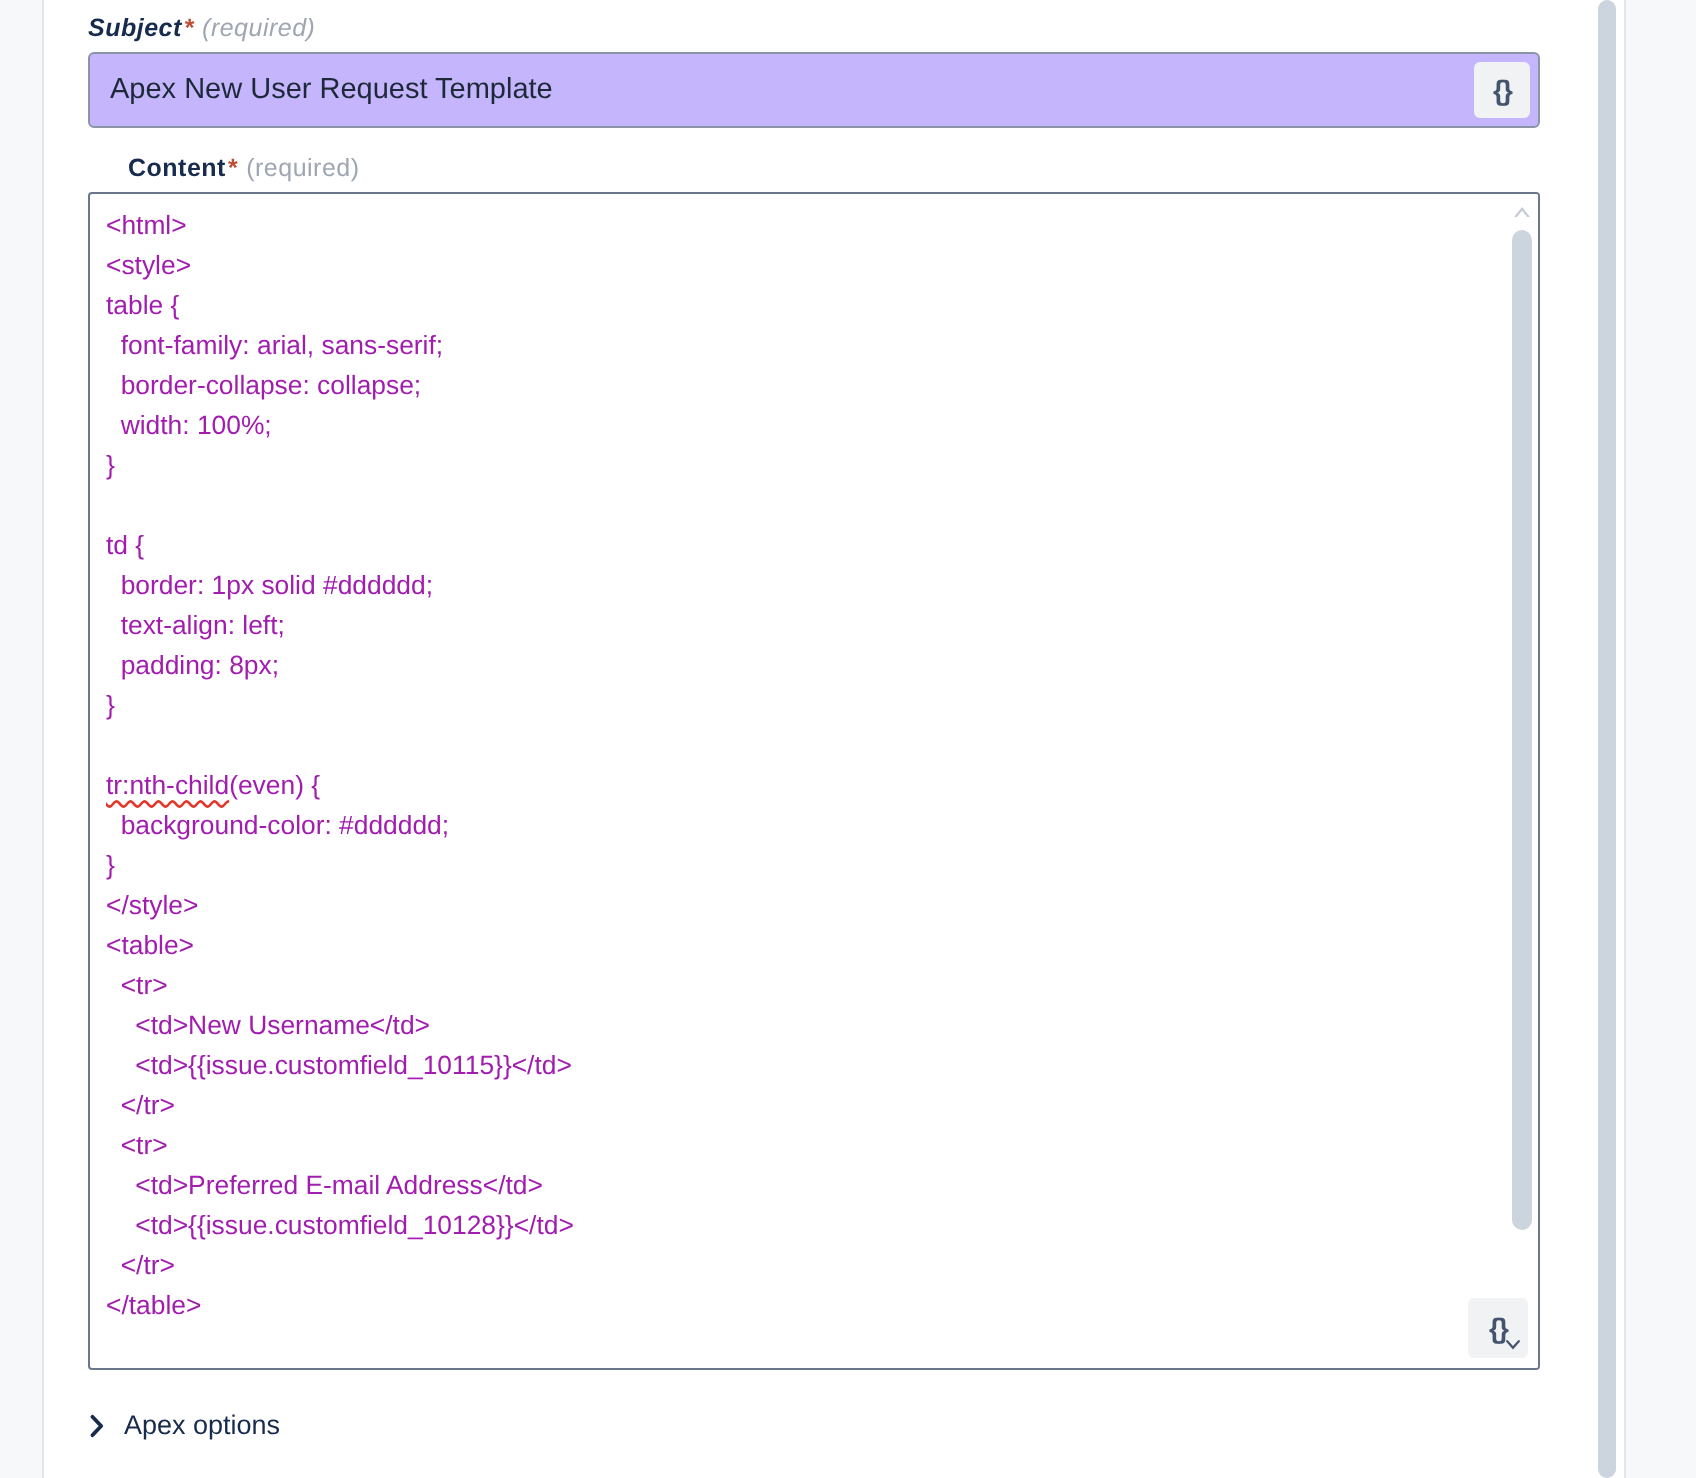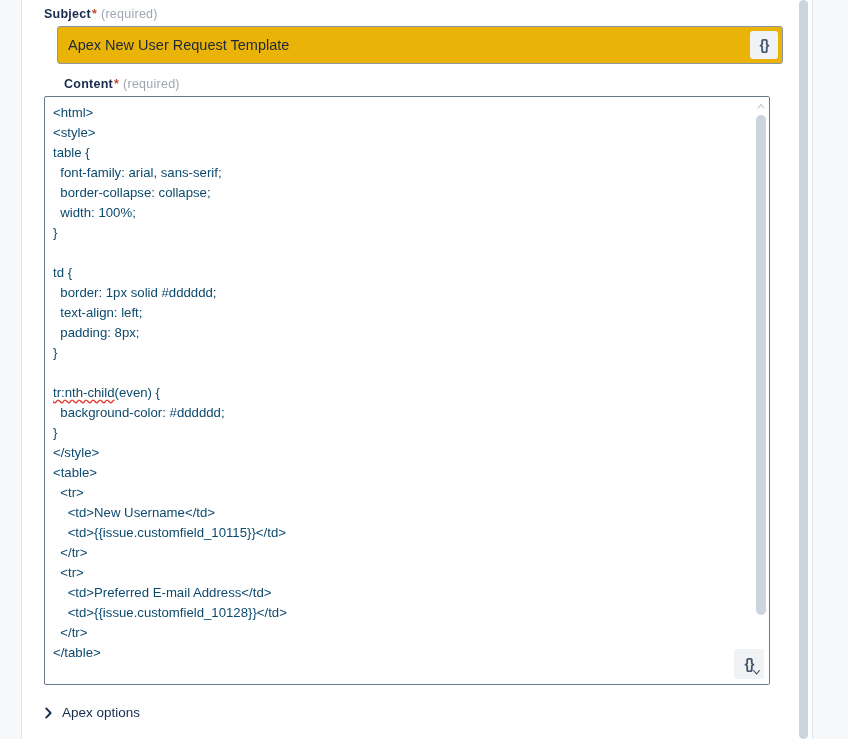--- a/index.html
+++ b/index.html
@@ -77,25 +77,25 @@
   }
   .field-label .req-text {
     color: #9fa6b2;
     font-weight: normal;
     margin-left: 4px;
   }
 
   
   .subject-wrap {
     position: absolute;
-    left: 34px; top: 26px;
+    left: 21px; top: 26px;
     width: 726px; height: 38px;
     border: 1px solid #8c95a5;
     border-radius: 3px;
-    background: #eab308;
+    background: #c4b5fd;
   }
   .subject-input {
     position: absolute;
     left: 0; top: 0;
     width: 690px; height: 36px;
     border: none;
     outline: none;
     background: transparent;
     padding: 0 10px;
     font-family: "Liberation Sans", sans-serif;
@@ -151,21 +151,21 @@
 
   .code-area {
     position: absolute;
     left: 0; top: 0;
     width: 700px; height: 587px;
     padding: 6px 8px 0 8px;
     overflow: hidden;
     font-family: "Liberation Sans", sans-serif;
     font-size: 13.2px;
     line-height: 20px;
-    color: #0c4a6e;
+    color: #a21caf;
     white-space: pre;
   }
   .code-line {
     height: 20px;
     white-space: pre;
   }
   .misspelled {
     text-decoration: underline wavy #e0382a;
     text-decoration-skip-ink: none;
     text-underline-offset: 2px;
@@ -216,21 +216,21 @@
 </style>
 </head>
 <body>
 
 <div id="app">
 
   <div class="left-gutter"></div>
 
   <div class="form">
 
-    <div class="field-label" style="top:6px;">
+    <div class="field-label" style="top:6px;font-style:italic;">
       <span>Subject</span><span class="req-star">*</span><span class="req-text">(required)</span>
     </div>
 
     <div class="subject-wrap">
       <input class="subject-input" type="text" value="Apex New User Request Template" style="">
       <button class="brace-btn brace-btn-subject">
         <span class="brace-glyph">{}</span>
       </button>
     </div>
 

